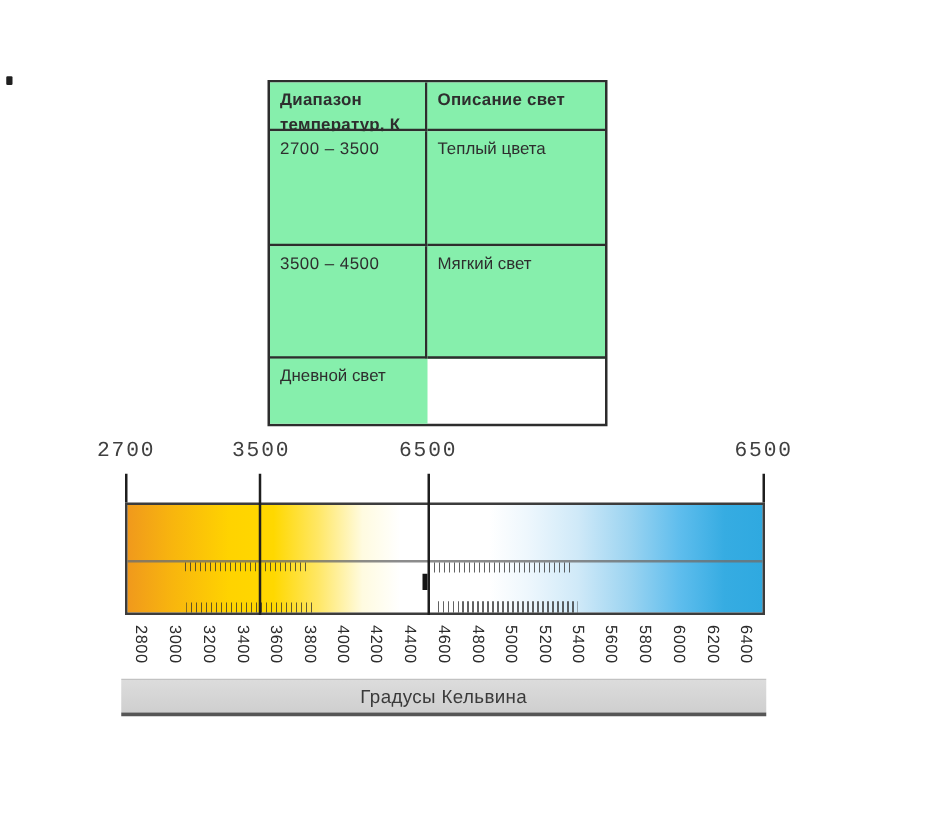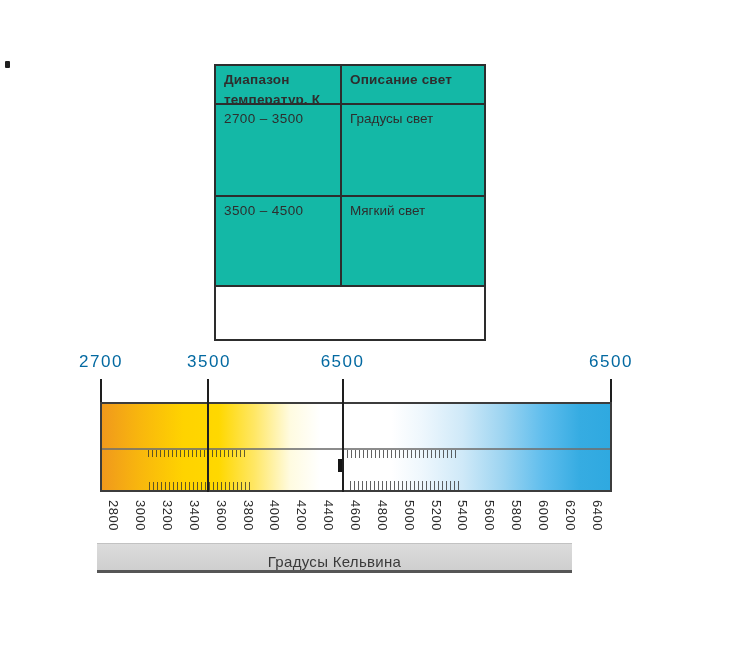--- a/index.html
+++ b/index.html
@@ -9,30 +9,30 @@
   }
   
   .ink-dot{position:absolute;left:5px;top:61px;width:5px;height:7px;background:#1f1f1f;border-radius:1px;}
 
   
   .tbl{
     position:absolute;left:214px;top:64px;
     display:grid;grid-template-columns:126px 142px;grid-template-rows:39px 92px 90px 52px;
     border:2px solid #2d2d2d;color:#2e2e2e;font-size:13.5px;line-height:1.45;
   }
-  .td{padding:4px 6px 0 8px;box-sizing:border-box;border-color:#2d2d2d;background:#14b8a6;}
+  .td{padding:4px 6px 0 8px;box-sizing:border-box;border-color:#2d2d2d;background:#86efac;}
   .td.c1{border-right:2px solid #2d2d2d;}
   .td.rb{border-bottom:2px solid #2d2d2d;}
   .td.th{font-weight:bold;letter-spacing:.2px;}
   .td .rng{letter-spacing:.4px;margin-top:32px;}
 
   
   .top-label{
     position:absolute;top:352px;transform:translateX(-50%);
-    font-family:Liberation Sans, sans-serif;font-size:17px;color:#0369a1;letter-spacing:1.5px;white-space:nowrap;
+    font-family:Liberation Mono, monospace;font-size:17px;color:#404040;letter-spacing:1.5px;white-space:nowrap;
   }
   .vline{position:absolute;top:379px;width:2px;height:23px;background:#1e1e1e;}
   .vline.through{height:113px;}
 
   .grad-bar{
     position:absolute;left:100px;top:402px;width:508px;height:86px;
     border:2px solid #3c3c3c;
     background:linear-gradient(90deg,
       #f0991c 0%,#f8b50e 7%,#ffd300 16%,#ffd800 23%,#ffe765 30%,#fffbe0 37%,
       #ffffff 43%,#ffffff 57%,#eef7fd 63%,#cfe9f8 71%,#9cd4f1 79%,#5ebded 87%,
@@ -49,44 +49,45 @@
   .comb.b1{left:149px;top:482px;width:102px;height:8px;}
   .comb.b2{left:350px;top:481px;width:112px;height:9px;}
   .dash-4500{position:absolute;left:338px;top:459px;width:4px;height:13px;background:#151515;}
 
   .bottom-tick{
     position:absolute;top:500px;transform:rotate(90deg);transform-origin:0 0;
     font-size:13px;color:#2c2c2c;letter-spacing:.5px;white-space:nowrap;
   }
 
   .kelvin-bar{
-    position:absolute;left:97px;top:543px;width:475px;height:26px;
+    position:absolute;left:97px;top:543px;width:516px;height:26px;
     background:linear-gradient(#dcdcdc,#cfcfcf);
     border-top:1px solid #c2c2c2;border-bottom:3px solid #565656;
-    display:flex;align-items:flex-end;justify-content:center;
+    display:flex;align-items:center;justify-content:center;
     font-size:15px;color:#3a3a3a;letter-spacing:.3px;
   }
 </style>
 </head>
 <body>
 
 <div class="canvas">
 
   <div class="ink-dot"></div>
 
   <div class="tbl">
     <div class="td c1 rb th">Диапазон температур, К</div>
     <div class="td rb th">Описание свет</div>
 
     <div class="td c1 rb"><span class="rng">2700 – 3500</span></div>
-    <div class="td rb">Градусы свет</div>
+    <div class="td rb">Теплый цвета</div>
 
     <div class="td c1 rb"><span class="rng">3500 – 4500</span></div>
     <div class="td rb">Мягкий свет</div>
 
+    <div class="td">Дневной свет</div>
   </div>
 
   <div>
     <div class="grad-bar">
       <div class="mid"></div>
     </div>
     <div class="comb m1"></div>
     <div class="comb m2"></div>
     <div class="comb b1"></div>
     <div class="comb b2"></div>

